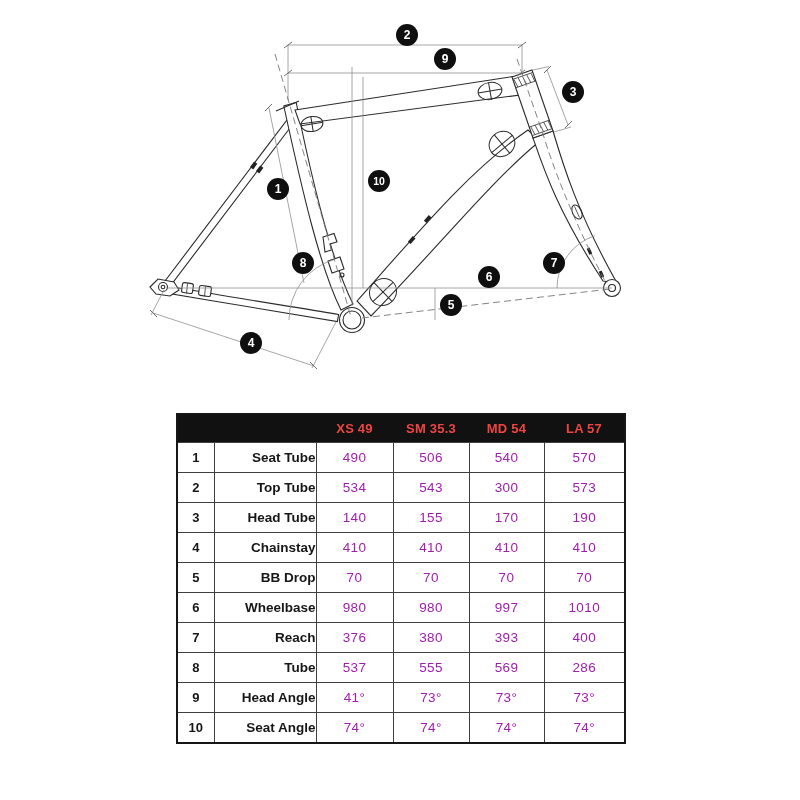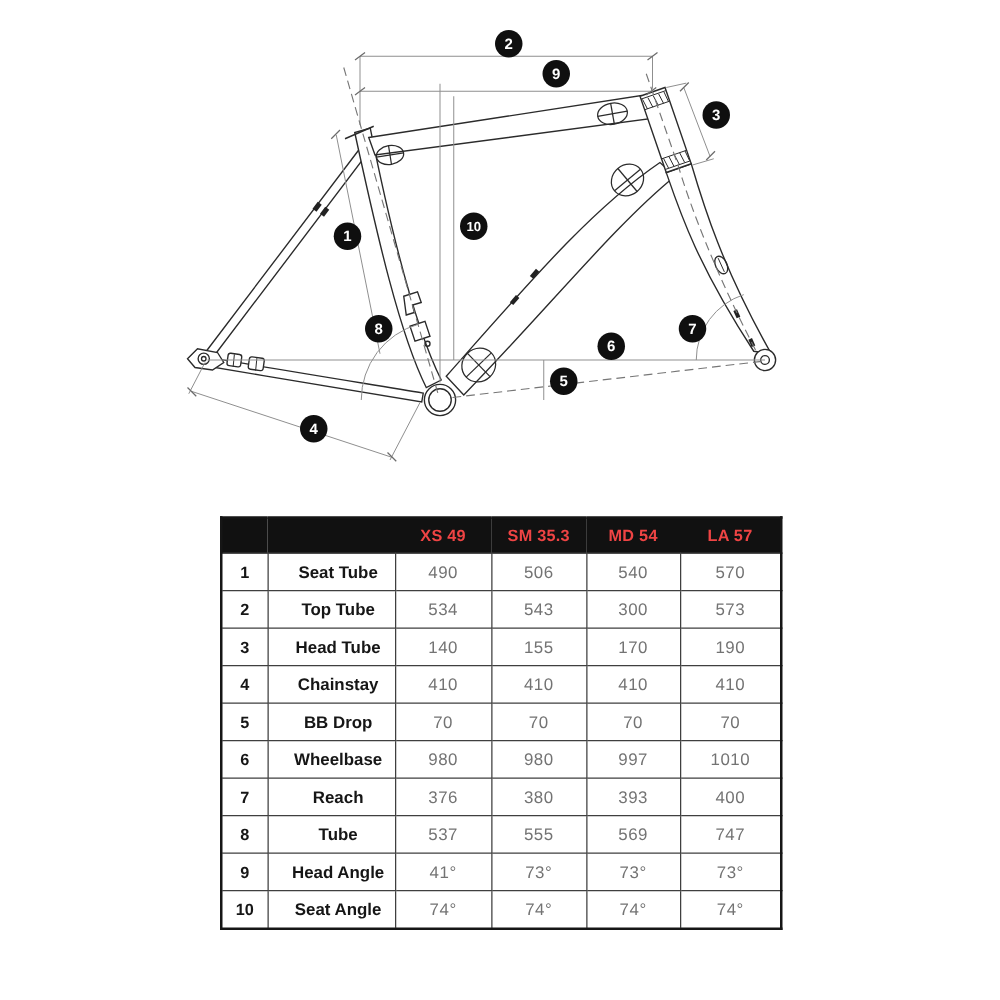--- a/index.html
+++ b/index.html
@@ -12,22 +12,22 @@
                 font-family:"Liberation Sans",sans-serif;}
   .callout.small text{font-size:10.5px;}
 
   table.geo{position:absolute;left:176px;top:413px;width:448px;border-collapse:collapse;
             table-layout:fixed;border:2px solid #161616;}
   table.geo thead th{background:#111111;color:#ef4444;font-size:13px;font-weight:bold;
             height:27px;padding:0;border:none;letter-spacing:.2px;}
   table.geo td{height:29px;padding:0;border:1px solid #3f3f3f;font-size:13.5px;
             text-align:center;background:#ffffff;white-space:nowrap;}
   table.geo td.num{font-weight:bold;color:#161616;font-size:13px;}
-  table.geo td.label{text-align:center;padding-left:11px;font-weight:bold;color:#161616;}
-  table.geo td.val{color:#737373;letter-spacing:.4px;}
+  table.geo td.label{text-align:right;padding-left:11px;font-weight:bold;color:#161616;}
+  table.geo td.val{color:#a21caf;letter-spacing:.4px;}
 </style>
 </head>
 <body>
 
 <div class="page">
 
   <svg class="diagram" width="800" height="405" viewBox="0 0 800 405" xmlns="http://www.w3.org/2000/svg">
 
     <g fill="#ffffff" stroke="#2b2b2b" stroke-width="1.1">
 
@@ -274,21 +274,21 @@
         <td class="val">380</td>
         <td class="val">393</td>
         <td class="val">400</td>
       </tr>
       <tr>
         <td class="num">8</td>
         <td class="label">Tube</td>
         <td class="val">537</td>
         <td class="val">555</td>
         <td class="val">569</td>
-        <td class="val">747</td>
+        <td class="val">286</td>
       </tr>
       <tr>
         <td class="num">9</td>
         <td class="label">Head Angle</td>
         <td class="val">41°</td>
         <td class="val">73°</td>
         <td class="val">73°</td>
         <td class="val">73°</td>
       </tr>
       <tr>

